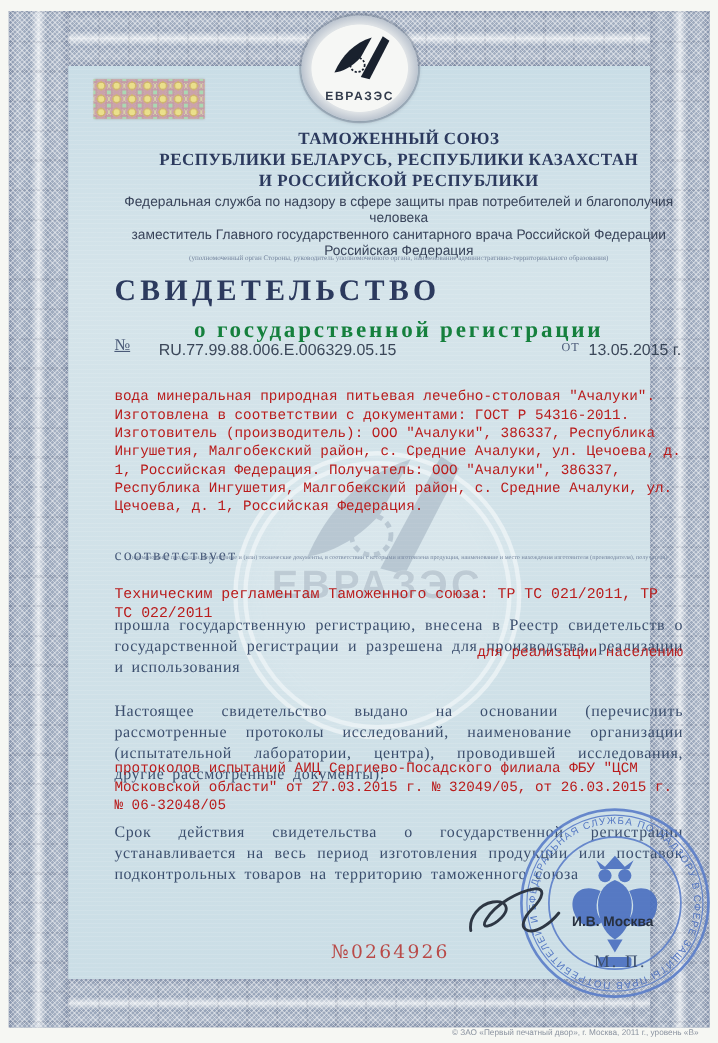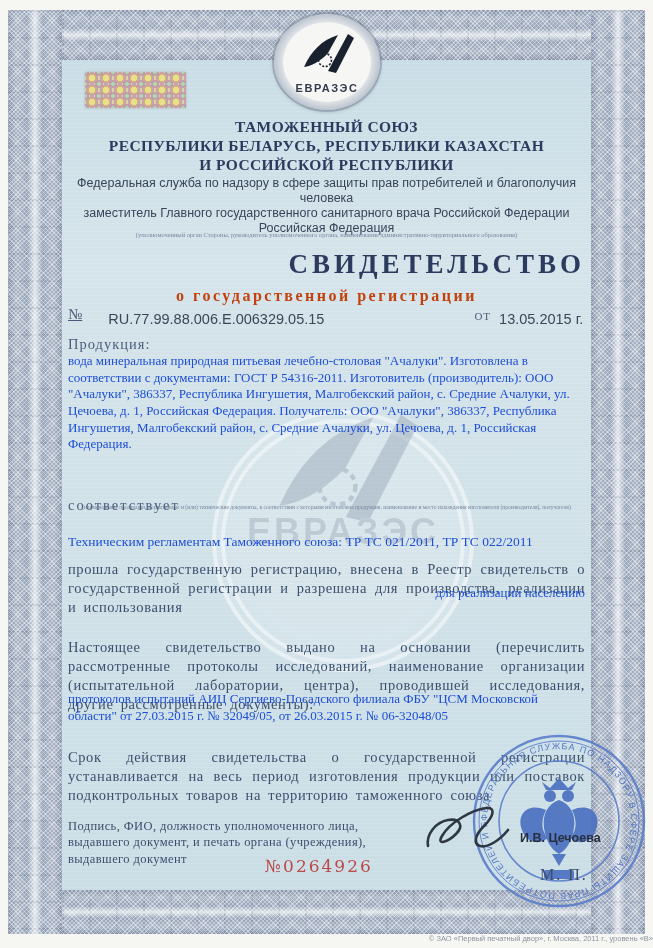--- a/index.html
+++ b/index.html
@@ -47,45 +47,45 @@
   .watermark{position:absolute;left:212px;top:410px;width:236px;height:236px;z-index:1;
     border-radius:50%;opacity:.55;
     border:13px double rgba(255,255,255,.9);
     background:radial-gradient(circle,rgba(255,255,255,.28) 60%,rgba(255,255,255,.05) 100%);
     display:flex;align-items:center;justify-content:center;}
   .watermark .wm-text{position:absolute;top:88px;left:0;right:0;text-align:center;
     font-family:"Liberation Sans",sans-serif;font-weight:bold;font-size:36px;letter-spacing:3px;
     color:#aeb9c4;text-shadow:0 0 1px rgba(255,255,255,.6);}
   .watermark svg{position:absolute;top:-18px;left:38px;opacity:.45;}
   
-  .content{position:absolute;inset:0;z-index:3;}
+  .content{position:absolute;inset:0;z-index:3;margin-left:36px;}
   .abs{position:absolute;left:68px;width:517px;}
   .hdr{font-weight:bold;font-size:15.5px;line-height:1.22;text-align:center;color:#2c3a5e;letter-spacing:.4px;}
   .agency{font-family:"Liberation Sans",sans-serif;font-size:12.5px;line-height:1.2;text-align:center;color:#39445a;}
   .tinycap{font-size:6.4px;color:#76869f;text-align:center;white-space:nowrap;overflow:hidden;}
-  .doc-title{font-weight:bold;font-size:27px;letter-spacing:4px;text-align:right;color:#2c3a5e;}
-  .doc-sub{font-weight:bold;font-size:16px;letter-spacing:2.5px;text-align:center;color:#c2410c;}
+  .doc-title{font-weight:bold;font-size:27px;letter-spacing:4px;text-align:left;color:#2c3a5e;}
+  .doc-sub{font-weight:bold;font-size:21px;letter-spacing:2.5px;text-align:center;color:#15803d;}
   .numline{display:flex;align-items:flex-end;font-size:14px;color:#3b4759;}
   .no-sign{font-size:15px;color:#4a5a78;text-decoration:underline;margin-right:26px;transform:translateY(-4px);}
   .no-value{font-family:"Liberation Sans",sans-serif;font-size:14.5px;color:#3b4759;}
   .ot{font-size:11px;color:#4a5a78;margin-left:150px;margin-right:8px;transform:translateY(-5px);letter-spacing:1px;}
   .date{font-family:"Liberation Sans",sans-serif;font-size:14.5px;color:#3b4759;}
   .lbl-serif{font-size:14.5px;color:#4a5d7c;letter-spacing:1px;}
-  .fill-sans{font-family:Liberation Serif, serif;font-size:13px;line-height:1.28;color:#1d4ed8;}
+  .fill-sans{font-family:Liberation Mono, monospace;font-size:13px;line-height:1.28;color:#b91c1c;}
   .para{font-size:14.5px;line-height:1.32;color:#3c4f6e;text-align:justify;letter-spacing:.6px;word-spacing:3px;}
   .sig-cap{font-size:12.5px;line-height:1.3;color:#3c4f6e;letter-spacing:.4px;}
   .serial{font-family:"DejaVu Serif",serif;font-size:17px;letter-spacing:2px;color:#b94a48;}
   .sign-line{position:absolute;left:428px;top:851px;width:168px;border-top:1px solid #54657e;}
   .sign-line-cap{position:absolute;left:428px;top:853px;width:168px;text-align:center;font-size:9px;color:#4a5a78;}
   .signer{position:absolute;left:520px;top:831px;font-family:"Liberation Sans",sans-serif;
     font-size:12.5px;font-weight:bold;color:#27303f;z-index:6;}
   .mp{position:absolute;left:540px;top:866px;font-size:16px;color:#3c4f6e;letter-spacing:2px;z-index:6;}
   .stamp{position:absolute;left:468px;top:730px;z-index:5;opacity:.9;}
   .signature{position:absolute;left:420px;top:796px;z-index:6;}
-  .footer{position:absolute;right:0;top:934px;font-family:"Liberation Sans",sans-serif;
+  .footer{position:absolute;right:18px;top:934px;font-family:"Liberation Sans",sans-serif;
     font-size:7.5px;color:#8b93a0;z-index:3;}
 </style>
 </head>
 <body>
 
 <div class="page">
 
   <div class="paper"></div>
 
   <div class="band band-top"></div>
@@ -134,39 +134,37 @@
     <div class="abs doc-title" style="top:249px;">СВИДЕТЕЛЬСТВО</div>
     <div class="abs doc-sub" style="top:287px;">о государственной регистрации</div>
 
     <div class="abs numline" style="top:310px;">
       <span class="no-sign">№</span>
       <span class="no-value">RU.77.99.88.006.Е.006329.05.15</span>
       <span class="ot">ОТ</span>
       <span class="date">13.05.2015 г.</span>
     </div>
 
-    <div class="abs lbl-serif" style="top:336px;">Продукция:</div>
     <div class="abs fill-sans" style="top:353px;">вода минеральная природная питьевая лечебно-столовая "Ачалуки". Изготовлена в соответствии с документами: ГОСТ Р 54316-2011. Изготовитель (производитель): ООО "Ачалуки", 386337, Республика Ингушетия, Малгобекский район, с. Средние Ачалуки, ул. Цечоева, д. 1, Российская Федерация.  Получатель: ООО "Ачалуки", 386337, Республика Ингушетия, Малгобекский район, с. Средние Ачалуки, ул. Цечоева, д. 1, Российская Федерация.</div>
 
     <div class="abs tinycap" style="top:504px;font-size:5.6px;">(наименование продукции, нормативные и (или) технические документы, в соответствии с которыми изготовлена продукция, наименование и место нахождения изготовителя (производителя), получателя)</div>
 
     <div class="abs lbl-serif" style="top:497px;letter-spacing:2px;">соответствует</div>
     <div class="abs fill-sans" style="top:533px;font-size:13.5px;">Техническим регламентам Таможенного союза: ТР ТС 021/2011, ТР ТС 022/2011</div>
 
     <div class="abs para" style="top:560px;">прошла государственную регистрацию, внесена в Реестр свидетельств о государственной регистрации и разрешена для производства, реализации и использования</div>
 
     <div class="abs fill-sans" style="top:585px;font-weight:bold;font-weight:normal;text-align:right;">для реализации населению</div>
 
     <div class="abs para" style="top:638px;">Настоящее свидетельство выдано на основании (перечислить рассмотренные протоколы исследований, наименование организации (испытательной лаборатории, центра), проводившей исследования, другие рассмотренные документы):</div>
 
     <div class="abs fill-sans" style="top:691px;">протоколов испытаний АИЦ Сергиево-Посадского филиала ФБУ "ЦСМ Московской области" от 27.03.2015 г. № 32049/05, от 26.03.2015 г. № 06-32048/05</div>
 
     <div class="abs para" style="top:748px;">Срок действия свидетельства о государственной регистрации устанавливается на весь период изготовления продукции или поставок подконтрольных товаров на территорию таможенного союза</div>
 
-    <div class="abs sig-cap" style="top:818px;width:318px;">Подпись, ФИО, должность уполномоченного лица, выдавшего документ, и печать органа (учреждения), выдавшего документ</div>
 
     <div class="abs serial" style="top:856px;left:265px;width:200px;">№0264926</div>
   </div>
 
   <div class="stamp">
     <svg width="182" height="182" viewBox="0 0 182 182">
       <defs>
         <path id="ring" d="M91,91 m-72,0 a72,72 0 1,1 144,0 a72,72 0 1,1 -144,0"></path>
       </defs>
       <circle cx="91" cy="91" r="85" fill="none" stroke="#5b7ec9" stroke-width="2.4"></circle>
@@ -187,19 +185,19 @@
       </g>
     </svg>
   </div>
 
   <div class="signature">
     <svg width="110" height="70" viewBox="0 0 110 70">
       <path d="M8,50 C6,38 16,26 28,24 C40,22 44,30 36,38 C28,46 16,50 22,40 C30,26 52,14 66,12 C76,11 74,20 64,30 C56,38 52,48 60,50 C68,52 80,44 88,34" fill="none" stroke="#2e3744" stroke-width="2.6" stroke-linecap="round"></path>
     </svg>
   </div>
 
-  <div class="signer">И.В. Цечоева</div>
+  <div class="signer">И.В. Москва</div>
   <div class="sign-line"></div>
   <div class="sign-line-cap">(Ф. И. О., подпись)</div>
   <div class="mp">М. П.</div>
 
   <div class="footer">© ЗАО «Первый печатный двор», г. Москва, 2011 г., уровень «В»</div>
 </div>
 
 </body></html>

